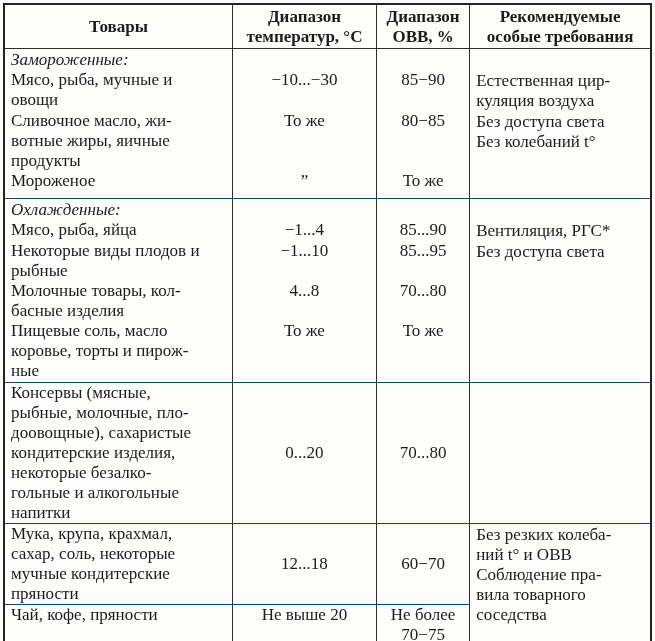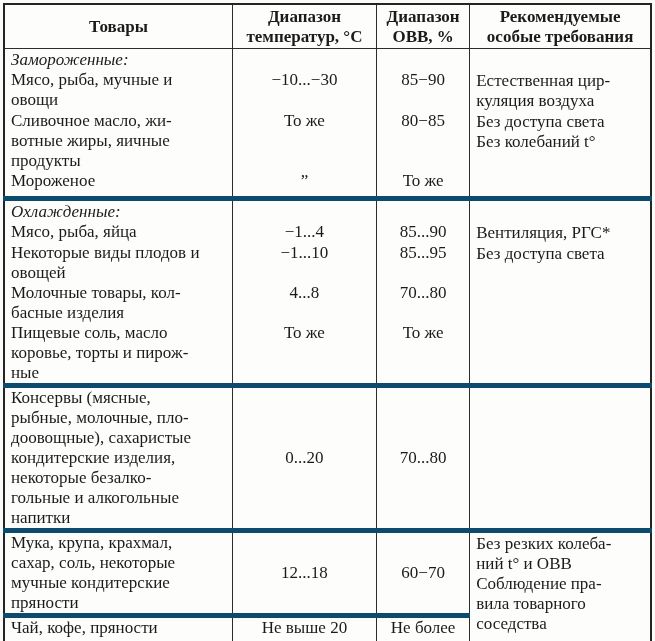--- a/index.html
+++ b/index.html
@@ -47,21 +47,21 @@
     height: 41px;
     padding: 1px 2px;
     border-bottom: 1px solid #2c2c2c;
   }
   tbody td { vertical-align: top; }
   td.cell-product { text-align: left; padding: 0 4px 0 6px; }
   td.cell-value   { text-align: center; padding: 0 2px; }
   td.cell-req     { text-align: left; padding: 1px 2px 0 6px; }
   td.group-label  { font-style: italic; padding-top: 1px; }
   td.mid          { vertical-align: middle; margin-left: 32px; }
-  tr.group-end > td { border-bottom: 5px solid #0c4a6e; }
+  tr.group-end > td { border-bottom: 1px solid #0c4a6e; }
 
   
   tbody tr:nth-child(1)  { height: 21px;  }
   tbody tr:nth-child(2)  { height: 40px;  }
   tbody tr:nth-child(3)  { height: 60px; margin-left: 27px;  }
   tbody tr:nth-child(4)  { height: 27px;  }
   tbody tr:nth-child(5)  { height: 21px;  }
   tbody tr:nth-child(6)  { height: 20px;  }
   tbody tr:nth-child(7)  { height: 40px;  }
   tbody tr:nth-child(8)  { height: 40px; padding-left: 16px;  }
@@ -129,21 +129,21 @@
           <td class="cell-req"></td>
         </tr>
         <tr>
           <td class="cell-product">Мясо, рыба, яйца</td>
           <td class="cell-value">−1...4</td>
           <td class="cell-value">85...90</td>
           <td class="cell-req">Вентиляция, РГС*</td>
         </tr>
         <tr>
           <td class="cell-product">Некоторые виды плодов и
-овощей</td>
+рыбные</td>
           <td class="cell-value">−1...10</td>
           <td class="cell-value">85...95</td>
           <td class="cell-req">Без доступа света</td>
         </tr>
         <tr>
           <td class="cell-product">Молочные товары, кол-
 басные изделия</td>
           <td class="cell-value">4...8</td>
           <td class="cell-value">70...80</td>
           <td class="cell-req"></td>

